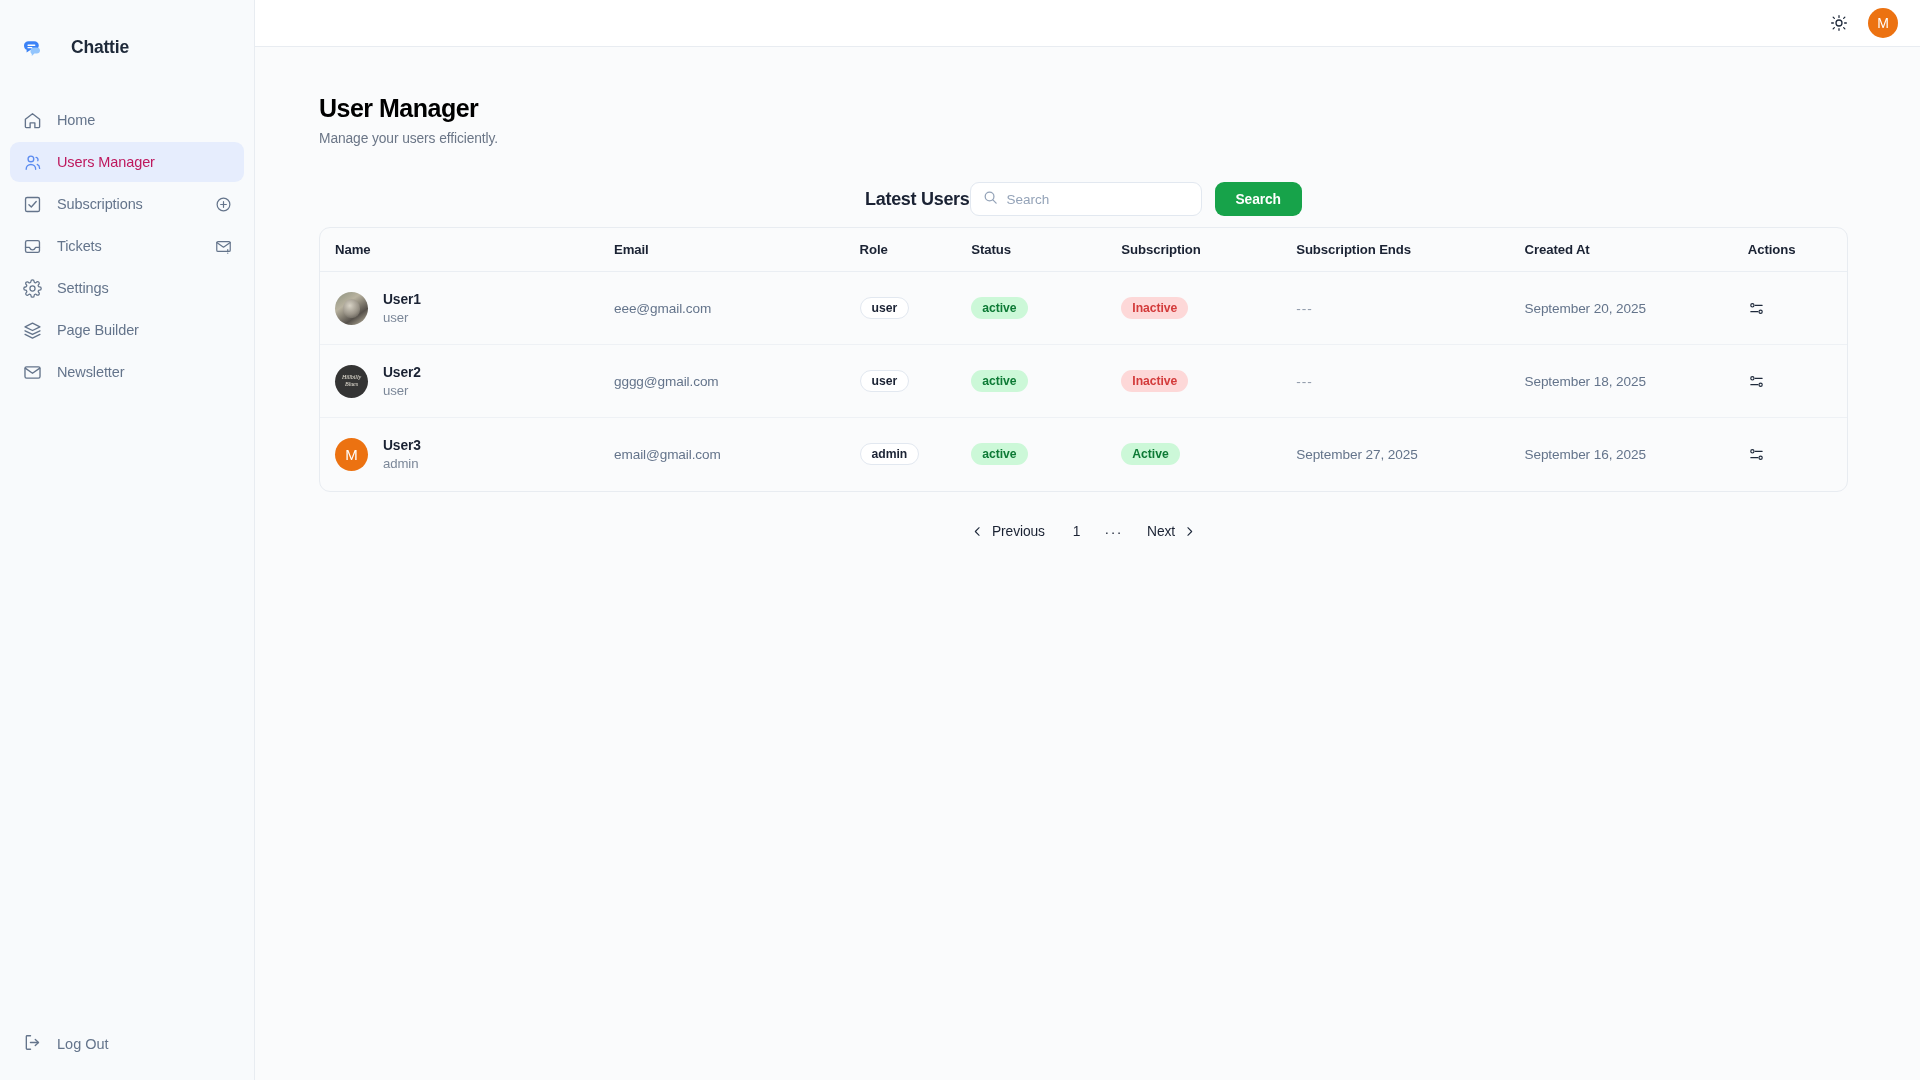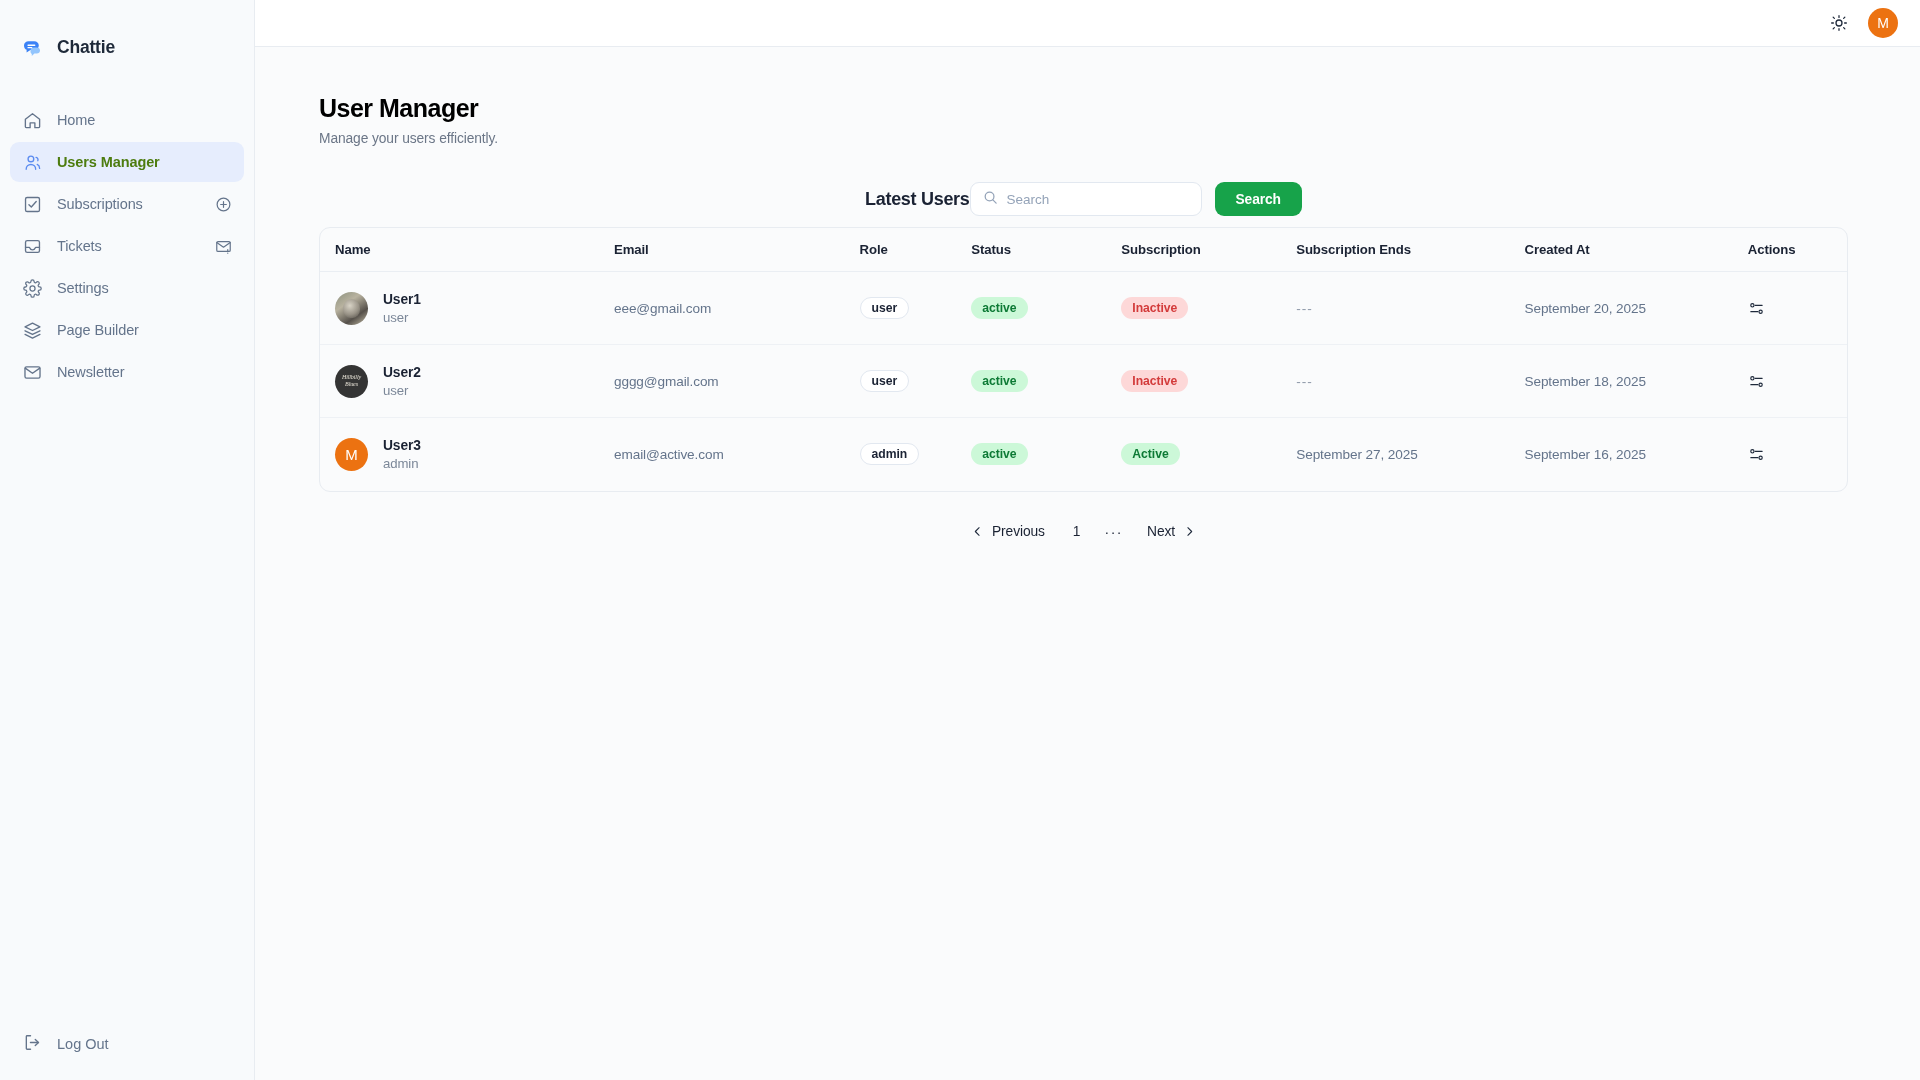--- a/index.html
+++ b/index.html
@@ -14,35 +14,35 @@
 
   
   .sidebar {
     width: 255px; height: 1080px;
     background: #f8fafc;
     border-right: 1px solid #e8ecf1;
     display: flex; flex-direction: column;
     flex: 0 0 255px;
   }
   .brand {
-    display: flex; align-items: center; gap: 14px;
+    display: flex; align-items: center; gap: 28px;
     padding: 23px 0 0 21px; height: 72px;
   }
   .brand-logo { width: 22px; height: 22px; flex: 0 0 22px; position: relative; }
   .brand-name { font-size: 17.5px; font-weight: 600; letter-spacing: -0.2px; color: #1e2939; }
 
   .nav { margin-top: 28px; padding: 0 10px; display: flex; flex-direction: column; gap: 2px; justify-content: space-between; }
   .nav-item {
     display: flex; align-items: center; gap: 15px;
     height: 40px; padding: 0 12px; border-radius: 9px;
     color: #64748b; font-size: 14.5px; cursor: pointer;
     position: relative;
   }
   .nav-item .nav-label { flex: 1; letter-spacing: -0.1px; }
-  .nav-item.active { background: #e6edfd; color: #4d7c0f; font-weight: 700; }
+  .nav-item.active { background: #e6edfd; color: #be185d; font-weight: 400; }
   .nav-item.active svg { stroke: #5b8bf0; }
   .nav-icon { width: 20px; height: 20px; flex: 0 0 20px; display: flex; align-items: center; justify-content: center; }
   .nav-trail { width: 18px; height: 18px; flex: 0 0 18px; display: flex; align-items: center; justify-content: center; }
   .nav-spacer { flex: 1; }
   .logout {
     display: flex; align-items: flex-end; gap: 15px;
     height: 40px; margin: 0 10px 28px 10px; padding: 0 12px;
     border-radius: 9px; color: #64748b; font-size: 14.5px; cursor: pointer;
   }
 
@@ -407,21 +407,21 @@
                 <div class="user-cell">
                   <span class="u-avatar initial">
                     <span>M</span>
                   </span>
                   <div>
                     <div class="u-main">User3</div>
                     <div class="u-sub">admin</div>
                   </div>
                 </div>
               </td>
-              <td class="c-email">email@active.com</td>
+              <td class="c-email">email@gmail.com</td>
               <td class="c-role">
                 <span class="badge role">admin</span>
               </td>
               <td class="c-status">
                 <span class="badge green">active</span>
               </td>
               <td class="c-sub">
                 <span class="badge green">Active</span>
               </td>
               <td class="c-subend">September 27, 2025</td>

